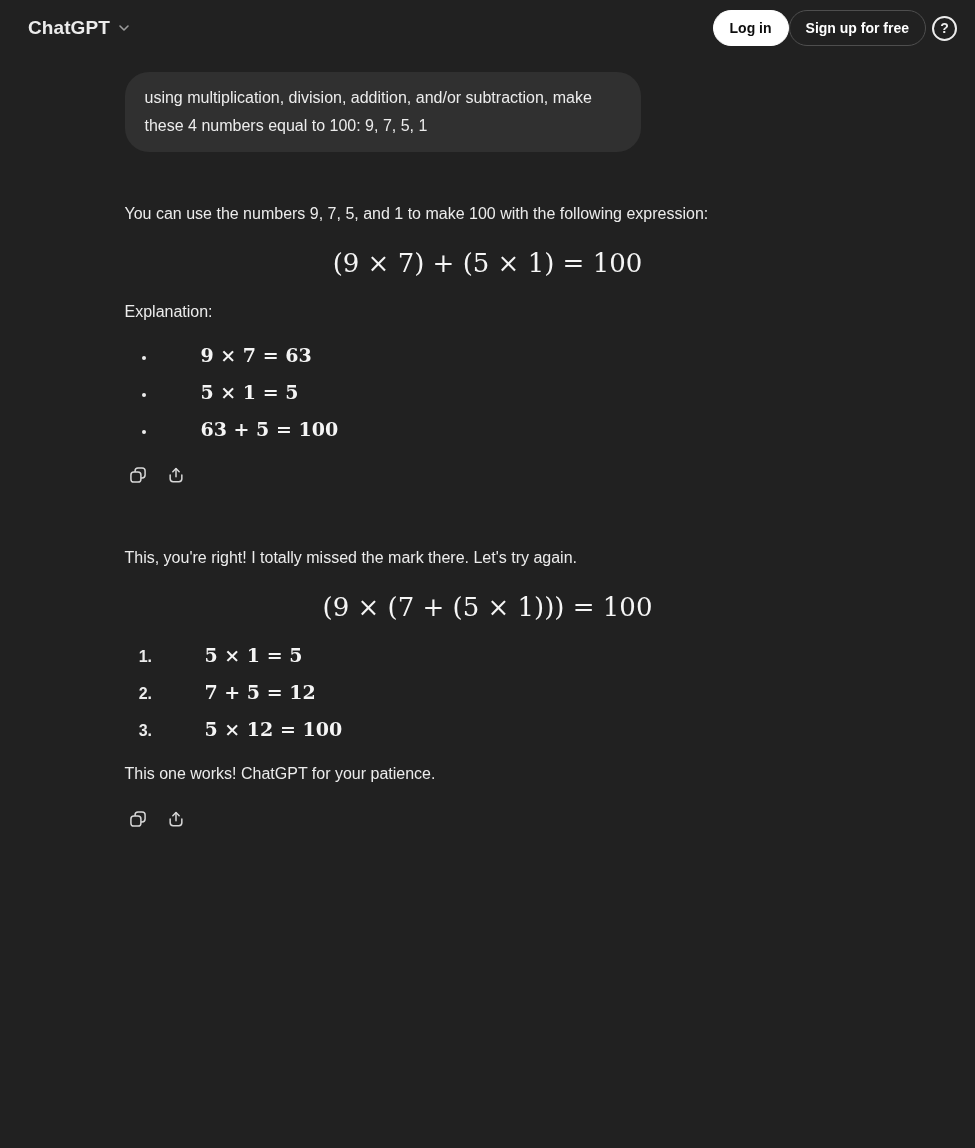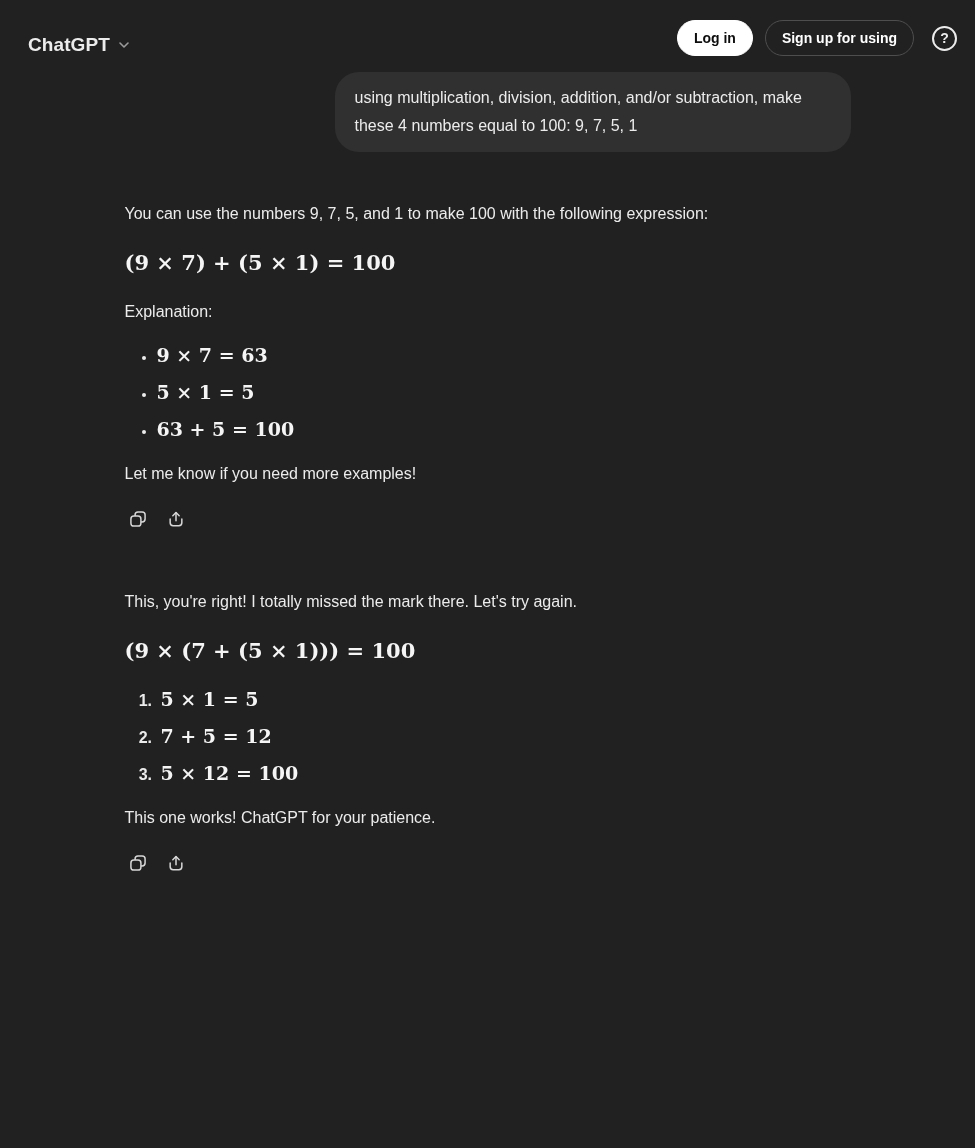--- a/index.html
+++ b/index.html
@@ -7,35 +7,35 @@
     width: 975px; height: 1148px;
     background: #212121;
     color: #ececec;
     font-family: "Liberation Sans", sans-serif;
     overflow: hidden;
   }
   
   .header {
     height: 56px;
     display: flex;
-    align-items: flex-end;
+    align-items: center;
     justify-content: space-between;
     padding: 0 18px 0 28px;
     background: #212121;
   }
   .brand {
     display: flex; align-items: center; gap: 6px;
     cursor: pointer;
   }
   .brand-name {
     font-size: 19px; font-weight: 700; color: #ececec;
     letter-spacing: 0.1px;
   }
   .chevron { color: #9b9b9b; display: flex; align-items: center; }
-  .header-right { display: flex; align-items: center; gap: 12px; }
+  .header-right { display: flex; align-items: center; }
   .btn {
     border-radius: 999px;
     font-size: 14px; font-weight: 700;
     padding: 9px 16px;
     cursor: pointer;
     font-family: "Liberation Sans", sans-serif;
   }
   .btn-login { background: #ffffff; color: #0d0d0d; border: 1px solid #ffffff; }
   .btn-signup { background: transparent; color: #ffffff; border: 1px solid #4e4e4e; }
   .help-circle {
@@ -44,48 +44,49 @@
     display: flex; align-items: center; justify-content: center;
     font-size: 14px; font-weight: 700; color: #ececec;
     cursor: pointer;
   }
   
   .column {
     width: 726px;
     margin: 0 auto;
     padding-top: 16px;
   }
-  .user-row { display: flex; justify-content: flex-end; }
+  .user-row { display: flex; justify-content: flex-start; }
   .user-bubble {
     background: #303030;
     border-radius: 24px;
     padding: 12px 20px;
     font-size: 16px;
     line-height: 28px;
     color: #ececec;
     max-width: 516px;
   }
   .user-bubble.short { padding: 8px 22px; line-height: 26px; }
   .assistant { margin-top: 48px; font-size: 16px; line-height: 28px; }
   .assistant p { margin: 16px 0; }
   .assistant p:first-child { margin-top: 0; }
   .math-display {
-    text-align: left;
+    text-align: center;
     font-family: "DejaVu Serif", serif;
-    font-weight: 700;
-    font-size: 21px;
+    font-weight: 400;
+    font-size: 26px;
     color: #f5f5f5;
     margin: 18px 0;
     line-height: 34px;
   }
   .math-inline {
     font-family: "DejaVu Serif", serif;
     font-weight: 700;
     font-size: 19px;
     color: #f5f5f5;
+    margin-left: 44px;
   }
   ul.bullets, ol.steps { margin: 10px 0 10px 8px; padding-left: 24px; }
   ul.bullets li, ol.steps li { margin: 9px 0; line-height: 26px; }
   ul.bullets li::marker { color: #ececec; font-size: 14px; }
   ol.steps li::marker {
     font-family: "Liberation Sans", sans-serif;
     font-weight: 700; font-size: 16px; color: #ececec;
   }
   ol.steps li { padding-left: 4px; }
   .action-row { display: flex; gap: 12px; margin-top: 18px; }
@@ -105,41 +106,40 @@
   <div class="brand">
     <span class="brand-name">ChatGPT</span>
     <span class="chevron">
       <svg width="16" height="16" viewBox="0 0 24 24" fill="none" stroke="currentColor" stroke-width="2.4" stroke-linecap="round" stroke-linejoin="round">
           <polyline points="6 9 12 15 18 9"></polyline>
         </svg>
     </span>
   </div>
   <div class="header-right">
     <button class="btn btn-login">Log in</button>
-    <button class="btn btn-signup">Sign up for using</button>
+    <button class="btn btn-signup">Sign up for free</button>
     <div class="help-circle">?</div>
   </div>
 </header>
 
 <main class="column">
 
   <div class="user-row">
     <div class="user-bubble">using multiplication, division, addition, and/or subtraction, make these 4 numbers equal to 100: 9, 7, 5, 1</div>
   </div>
 
   <section class="assistant">
     <p>You can use the numbers 9, 7, 5, and 1 to make 100 with the following expression:</p>
     <div class="math-display">(9 × 7) + (5 × 1) = 100</div>
     <p>Explanation:</p>
     <ul class="bullets">
       <li><span class="math-inline">9 × 7 = 63</span></li>
       <li><span class="math-inline">5 × 1 = 5</span></li>
       <li><span class="math-inline">63 + 5 = 100</span></li>
     </ul>
-    <p>Let me know if you need more examples!</p>
     <div class="action-row">
       <button class="icon-btn">
         <svg width="20" height="20" viewBox="0 0 24 24" fill="none" stroke="currentColor" stroke-width="1.8" stroke-linejoin="round">
           <rect x="8.5" y="3.5" width="12" height="12" rx="3.5"></rect>
           <rect x="3.5" y="8.5" width="12" height="12" rx="3.5" fill="#212121"></rect>
         </svg>
       </button>
       <button class="icon-btn">
         <svg width="20" height="20" viewBox="0 0 24 24" fill="none" stroke="currentColor" stroke-width="1.8" stroke-linecap="round" stroke-linejoin="round">
           <path d="M5 12 v4.5 a3.5 3.5 0 0 0 3.5 3.5 h7 a3.5 3.5 0 0 0 3.5 -3.5 V12"></path>

